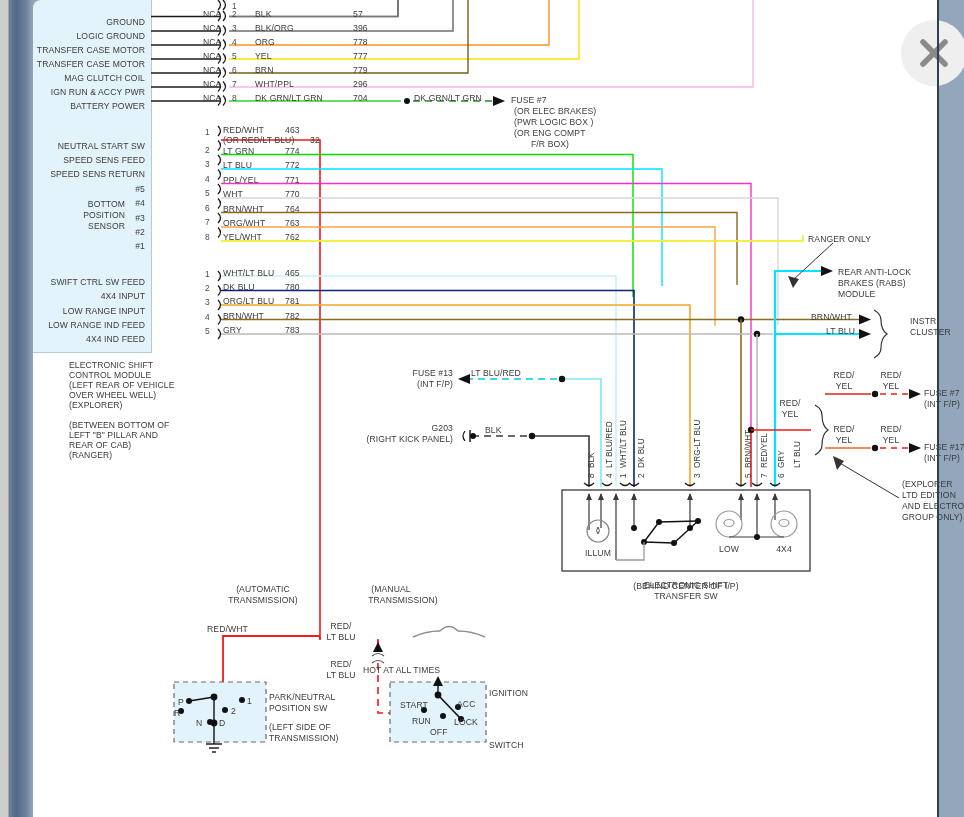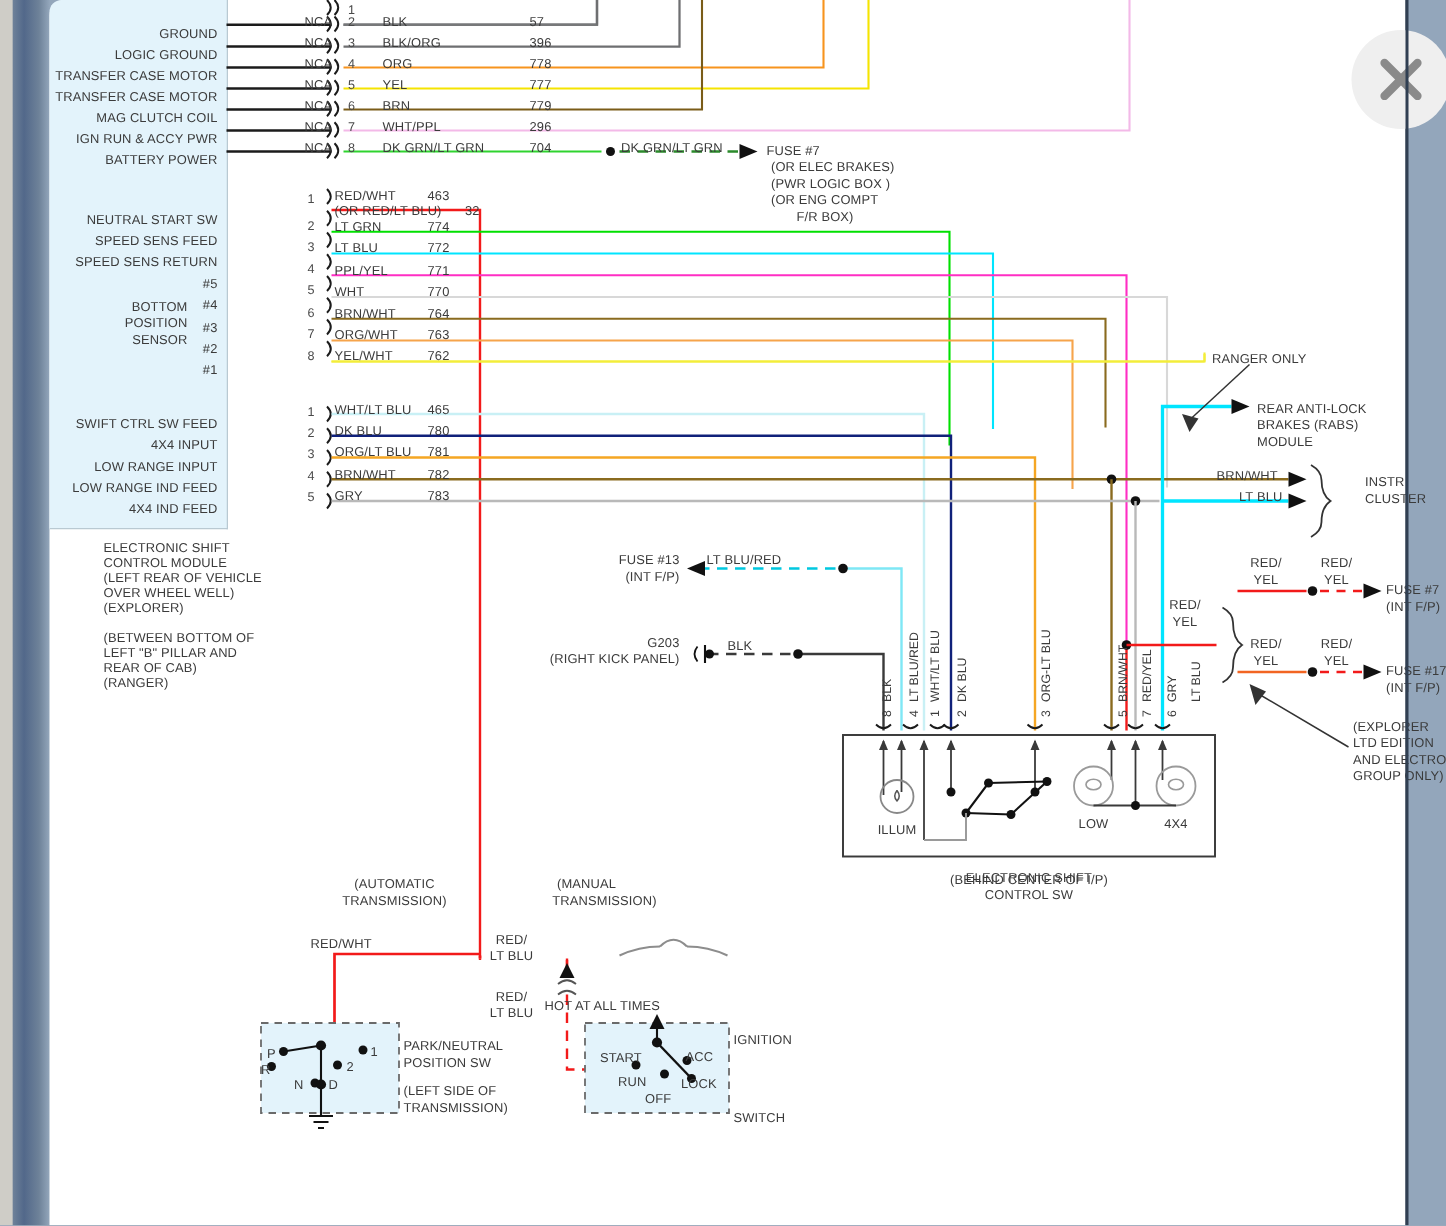--- a/index.html
+++ b/index.html
@@ -494,21 +494,21 @@
       <div class="vt" style="left:727px;top:478px">7</div>
       <div class="vt" style="left:727px;top:468px">RED/YEL</div>
       <div class="vt" style="left:744px;top:478px">6</div>
       <div class="vt" style="left:744px;top:468px">GRY</div>
       <div class="vt" style="left:760px;top:468px">LT BLU</div>
 
       <div class="t c" style="left:540px;top:548px;width:50px">ILLUM</div>
       <div class="t c" style="left:676px;top:544px;width:40px">LOW</div>
       <div class="t c" style="left:731px;top:544px;width:40px">4X4</div>
       <div class="t c" style="left:573px;top:580px;width:160px">ELECTRONIC SHIFT</div>
-      <div class="t c" style="left:573px;top:591px;width:160px">CONTROL SW</div>
+      <div class="t c" style="left:573px;top:591px;width:160px">TRANSFER SW</div>
       <div class="t c" style="left:573px;top:581px;width:160px">(BEHIND CENTER OF I/P)</div>
 
       <div class="t c" style="left:160px;top:584px;width:140px">(AUTOMATIC</div>
       <div class="t c" style="left:160px;top:595px;width:140px">TRANSMISSION)</div>
       <div class="t c" style="left:288px;top:584px;width:140px">(MANUAL</div>
       <div class="t c" style="left:300px;top:595px;width:140px">TRANSMISSION)</div>
       <div class="t" style="left:174px;top:624px">RED/WHT</div>
       <div class="t c" style="left:288px;top:621px;width:40px">RED/</div>
       <div class="t c" style="left:288px;top:632px;width:40px">LT BLU</div>
       <div class="t c" style="left:288px;top:659px;width:40px">RED/</div>

